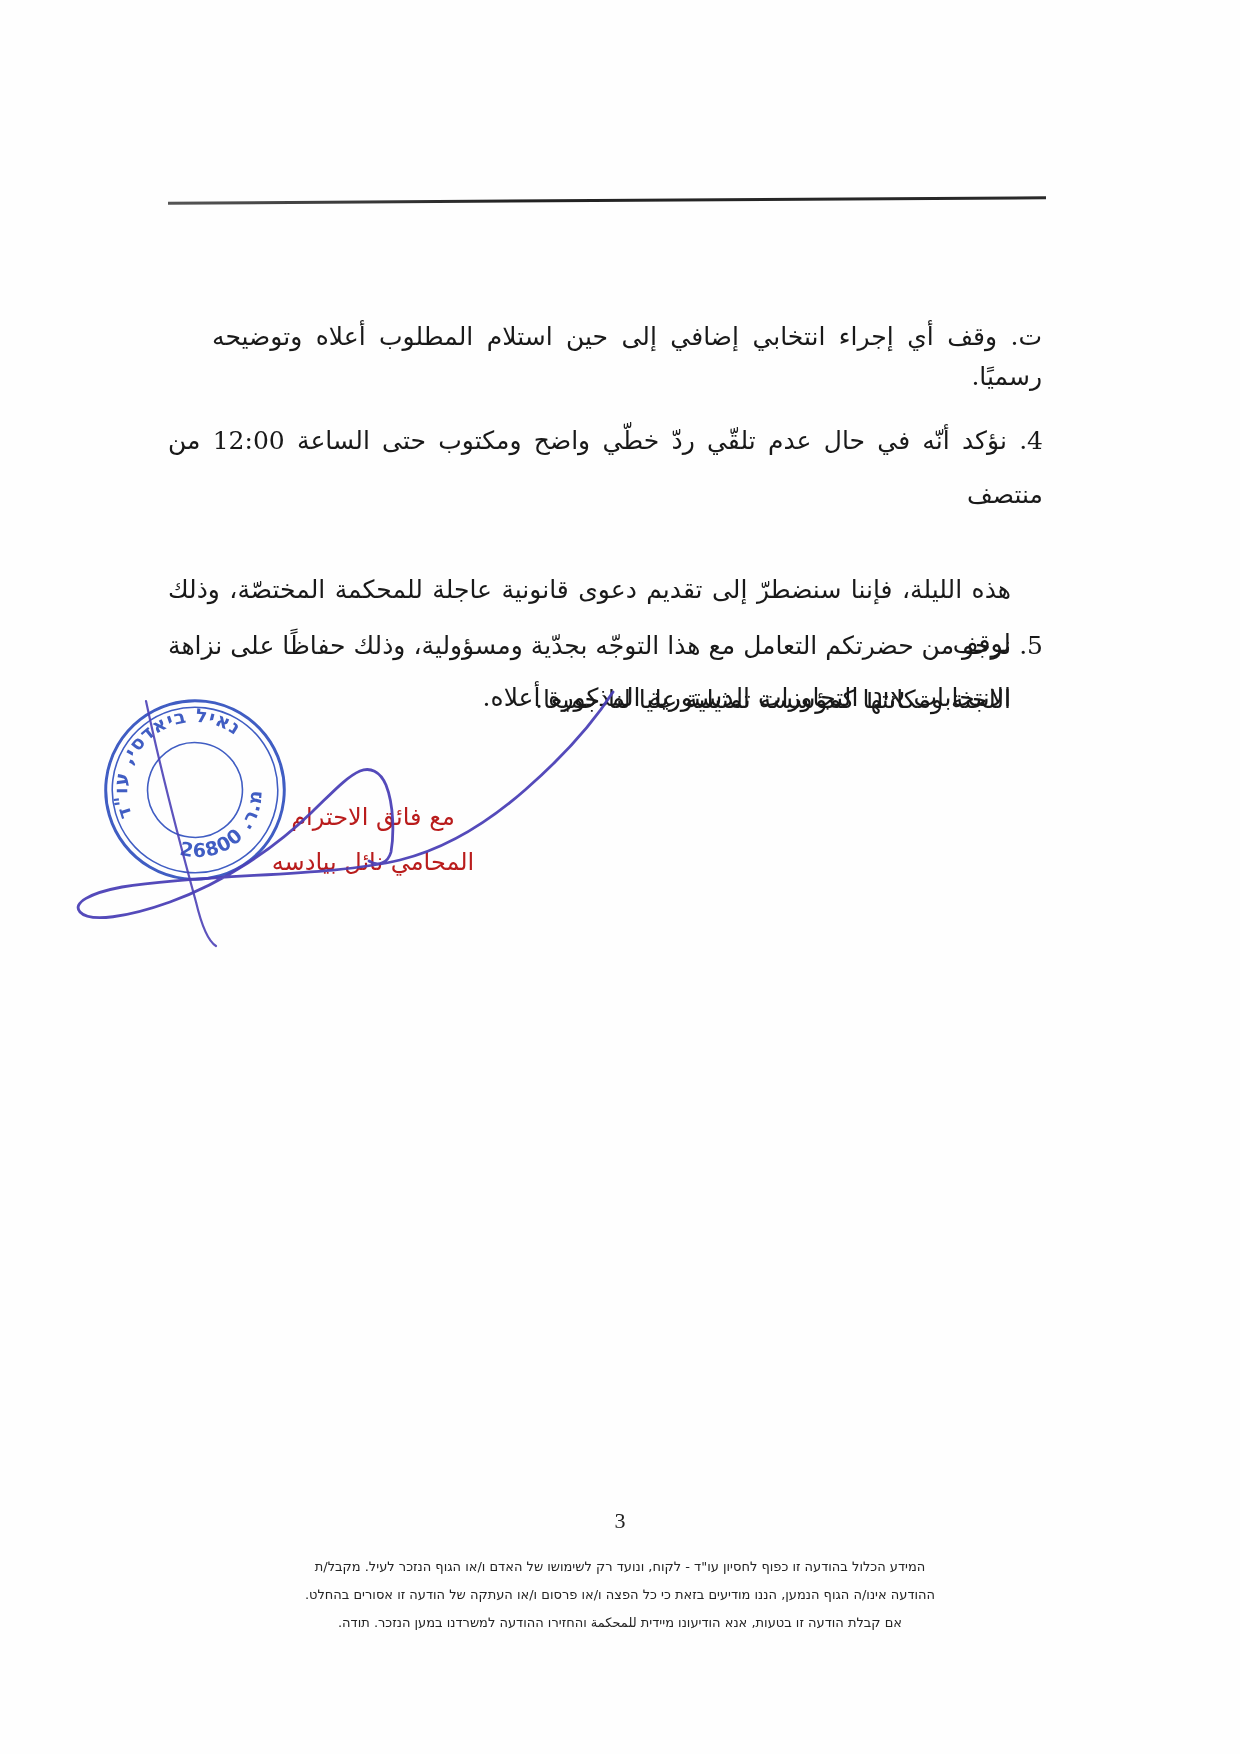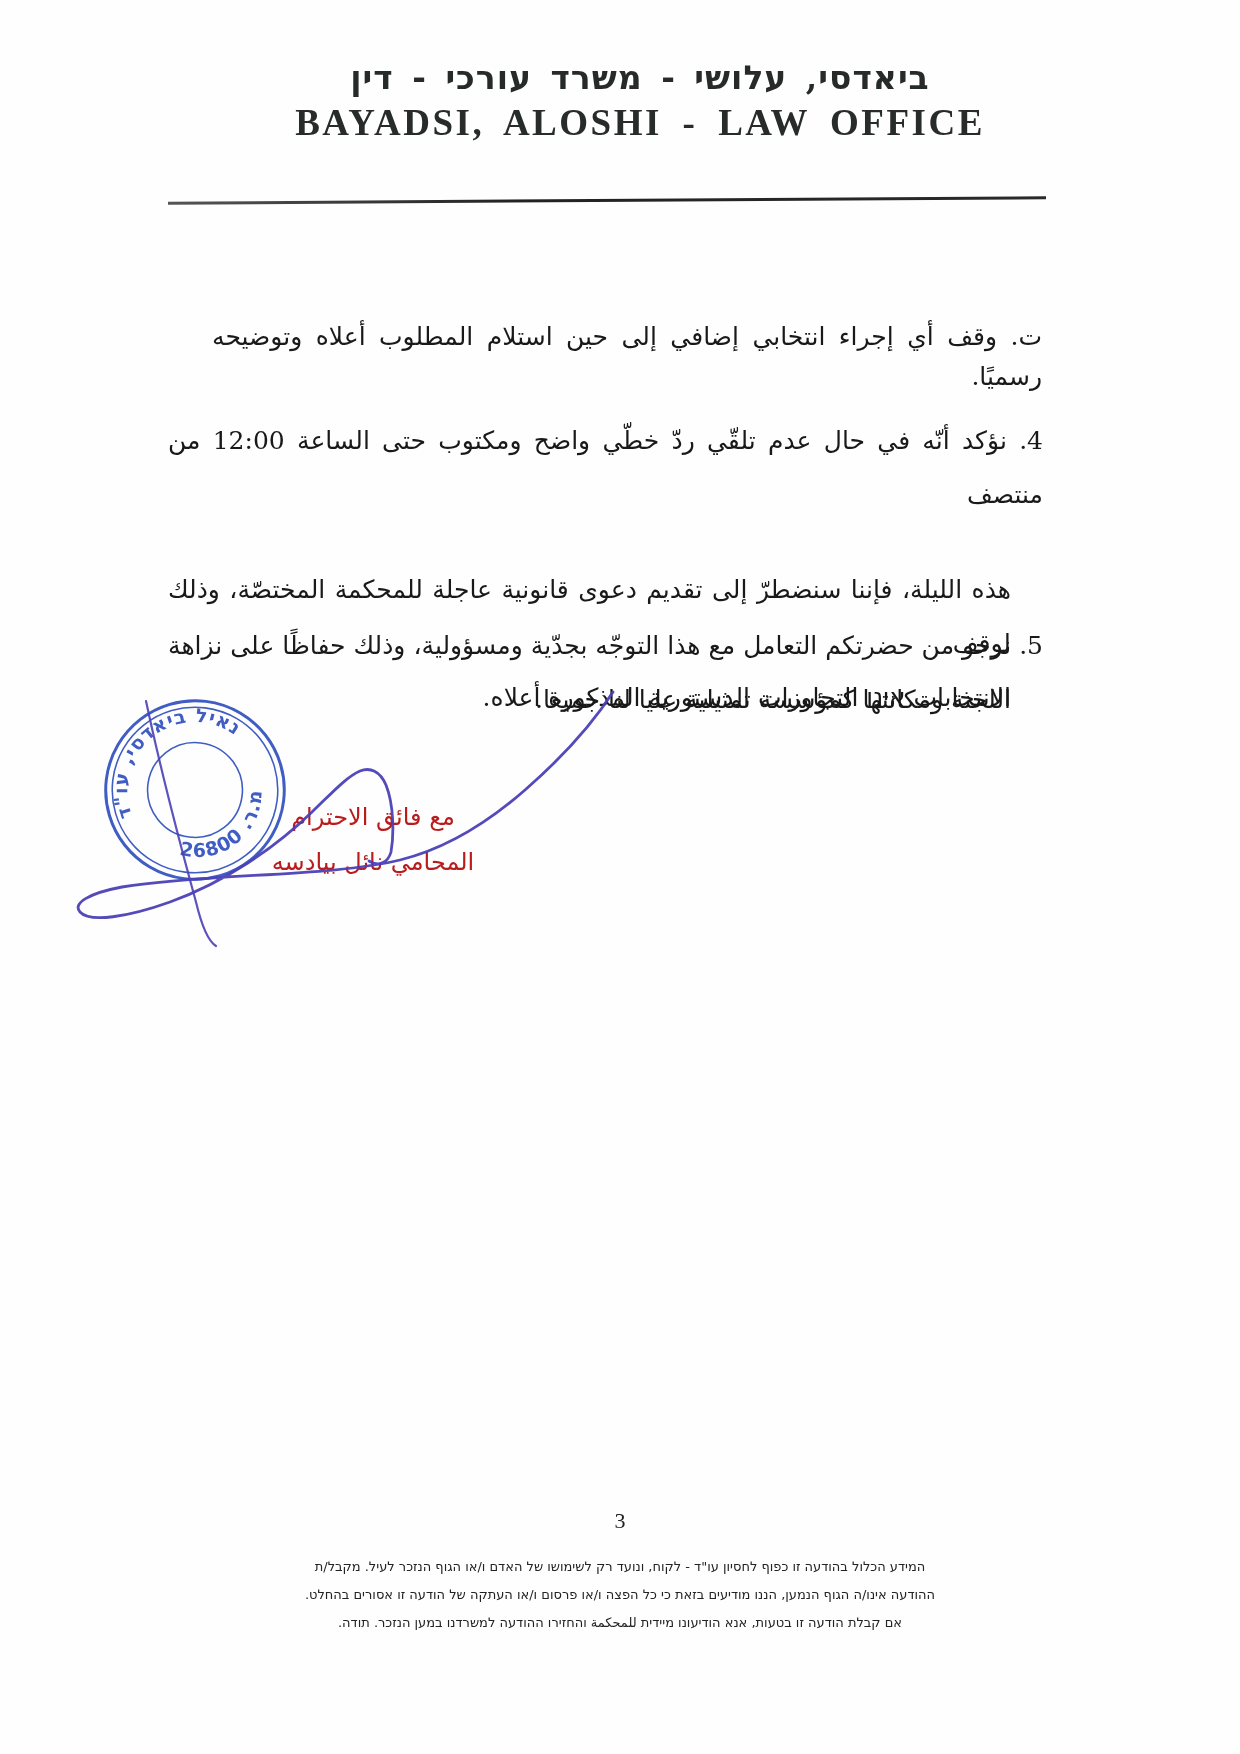--- a/index.html
+++ b/index.html
@@ -69,24 +69,20 @@
     direction:rtl;text-align:center;
     font-family:"DejaVu Sans",sans-serif;
     font-size:13px;line-height:28px;color:#232323;
   }
 </style>
 </head>
 <body>
 
 <div class="page">
 
-  <div class="letterhead">
-    <div class="lh-he" dir="rtl">ביאדסי, עלושי -  משרד עורכי - דין</div>
-    <div class="lh-en">BAYADSI, ALOSHI   -   LAW OFFICE</div>
-  </div>
   <div class="rule"></div>
 
   <div class="blk ar p-t">
     <div class="jline">ت. وقف أي إجراء انتخابي إضافي إلى حين استلام المطلوب أعلاه وتوضيحه رسميًا.</div>
   </div>
 
   <div class="blk ar p-4">
     <div class="jline">4. نؤكد أنّه في حال عدم تلقّي ردّ خطّي واضح ومكتوب حتى الساعة 12:00 من منتصف</div>
     <div class="jline wrapped">هذه الليلة، فإننا سنضطرّ إلى تقديم دعوى قانونية عاجلة للمحكمة المختصّة، وذلك لوقف</div>
     <div class="rline wrapped">الانتخابات אינו التجاوزات الدستورية المذكورة أعلاه.</div>

